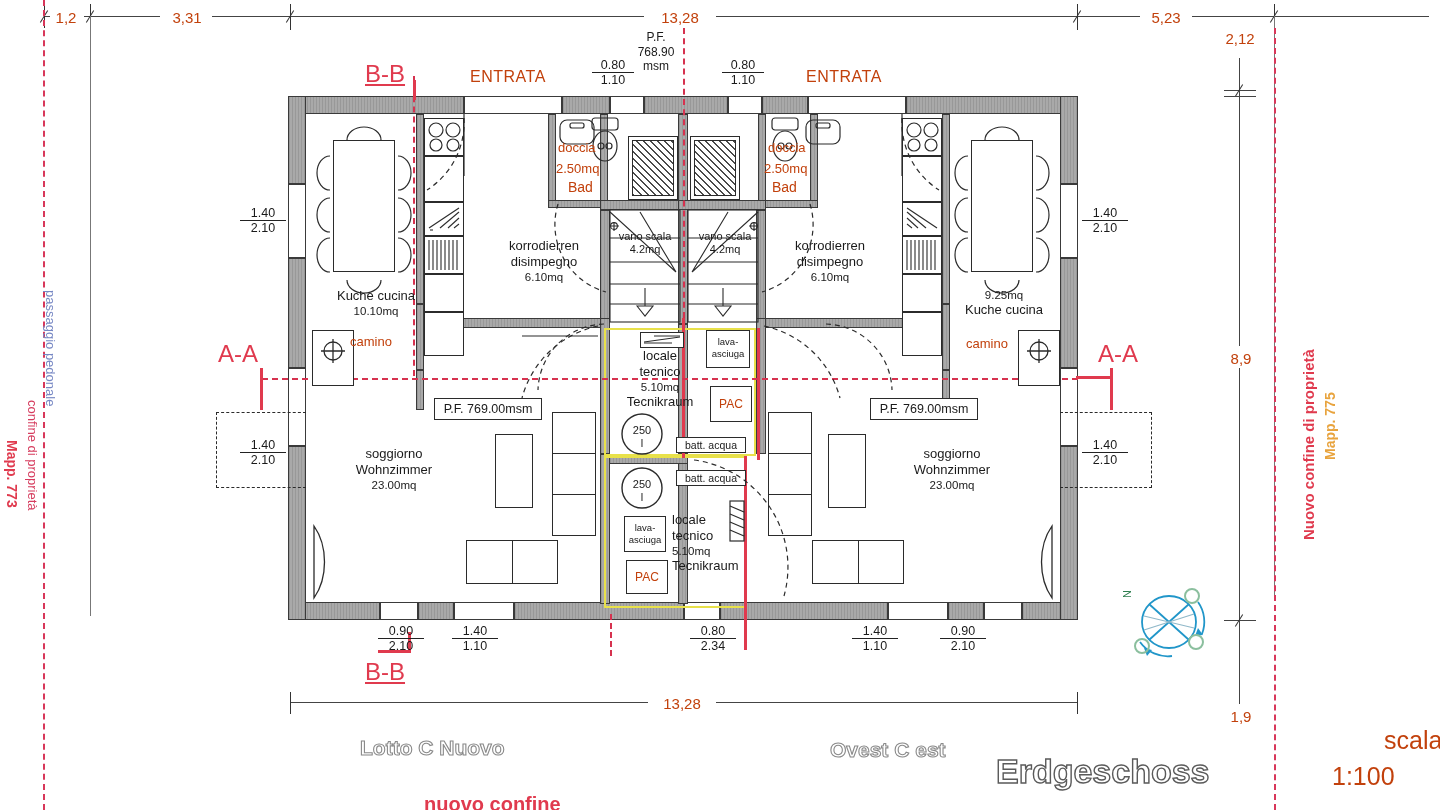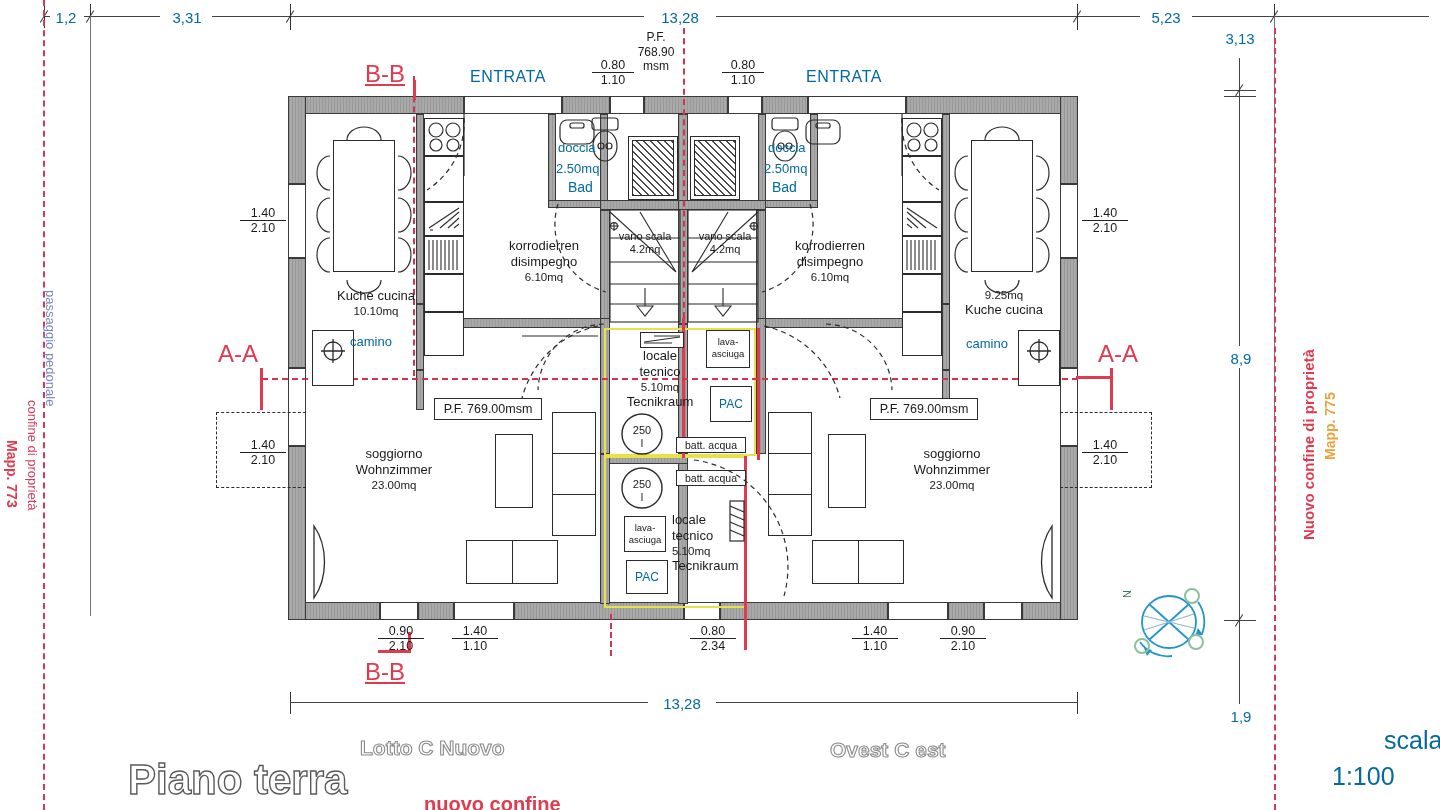--- a/index.html
+++ b/index.html
@@ -1,20 +1,20 @@
 <!DOCTYPE html>
 <html><head>
 <meta charset="utf-8">
 <style>
   html,body{margin:0;padding:0;background:#fff;}
   body{width:1440px;height:810px;position:relative;overflow:hidden;
        font-family:"Liberation Sans",sans-serif;color:#1a1a1a;}
   #stage{position:absolute;left:0;top:0;width:1440px;height:810px;}
   .abs{position:absolute;}
-  .txt{position:absolute;white-space:nowrap;font-family:"Liberation Sans",sans-serif;color:#0369a1;}
+  .txt{position:absolute;white-space:nowrap;font-family:"Liberation Sans",sans-serif;color:#c2410c;}
   .c{transform:translate(-50%,-50%);}
   .red{color:#d63c5e;}
   .redbold{color:#e03a4e;}
   .blue{color:#7788c4;}
   .orange{color:#e8a33d;}
   .vert{transform-origin:center center;}
 
   
   .wall{position:absolute;background:#a9a9a9;border:1px solid #3a3a3a;box-sizing:border-box;
         background-image:repeating-linear-gradient(90deg,rgba(0,0,0,.10) 0 1px,rgba(255,255,255,0) 1px 3px);}
@@ -70,21 +70,21 @@
   <div class="abs" style="left:1140px;top:6px;width:52px;height:22px;background:#fff;"></div>
 
   <div class="txt c" style="left:66px;top:17px;font-size:15px;">1,2</div>
   <div class="txt c" style="left:187px;top:17px;font-size:15px;">3,31</div>
   <div class="txt c" style="left:680px;top:17px;font-size:15px;">13,28</div>
   <div class="txt c" style="left:1166px;top:17px;font-size:15px;">5,23</div>
 
   <div class="vline" style="left:1239px;top:58px;height:48px;"></div>
   <div class="hline" style="left:1224px;top:90px;width:32px;"></div>
   <div class="ticks" style="left:1232px;top:90px;"></div>
-  <div class="txt c" style="left:1240px;top:38px;font-size:15px;">3,13</div>
+  <div class="txt c" style="left:1240px;top:38px;font-size:15px;">2,12</div>
 
   <div class="thinv" style="left:90px;top:16px;height:600px;"></div>
   <div class="thinv" style="left:1274px;top:16px;height:580px;"></div>
 
   <div class="propline" style="left:43px;top:0px;height:810px;"></div>
   <div class="txt blue vert" style="left:58px;top:290px;font-size:13px;transform:rotate(90deg);transform-origin:left top;">passaggio pedonale</div>
   <div class="txt red vert" style="left:40px;top:400px;font-size:13px;transform:rotate(90deg);transform-origin:left top;">confine di proprietà</div>
   <div class="txt redbold vert" style="left:20px;top:440px;font-size:14px;font-weight:700;transform:rotate(90deg);transform-origin:left top;">Mapp. 773</div>
 
   <div class="propline" style="left:1274px;top:28px;height:782px;"></div>
@@ -614,21 +614,21 @@
     <path d="M76 48 l5 7 l-8 1 z" fill="#2196c9"></path>
     <path d="M22 68 l8 2 l-5 6 z" fill="#2196c9"></path>
     <g fill="none" stroke="#8bbf9e" stroke-width="2">
       <circle cx="70" cy="16" r="7"></circle>
       <circle cx="74" cy="62" r="7"></circle>
       <circle cx="20" cy="66" r="7"></circle>
     </g>
     <text x="9" y="18" font-size="11" fill="#2e7d4f" font-family="Liberation Sans" transform="rotate(-90 9 18)">N</text>
   </svg>
 
-  <div class="outline-txt outline-big" style="left:128px;top:756px;font-size:42px;">Piano terra</div>
+  <div class="outline-txt outline-big" style="left:996px;top:752px;font-size:34px;">Erdgeschoss</div>
   <div class="outline-txt" style="left:360px;top:736px;font-size:21px;">Lotto C Nuovo</div>
   <div class="outline-txt" style="left:830px;top:738px;font-size:21px;">Ovest C est</div>
 
   <div class="txt redbold" style="left:424px;top:793px;font-size:20px;font-weight:700;">nuovo confine</div>
 
   <div class="txt" style="left:1384px;top:726px;font-size:25px;">scala</div>
   <div class="txt" style="left:1332px;top:762px;font-size:25px;">1:100</div>
 
 </div>
 

